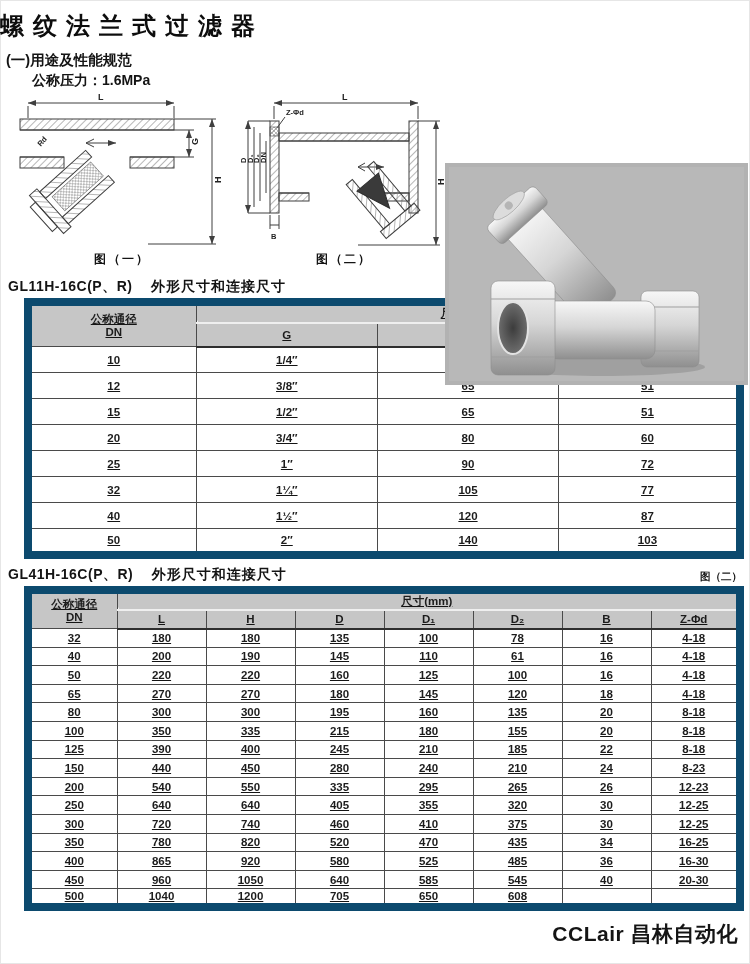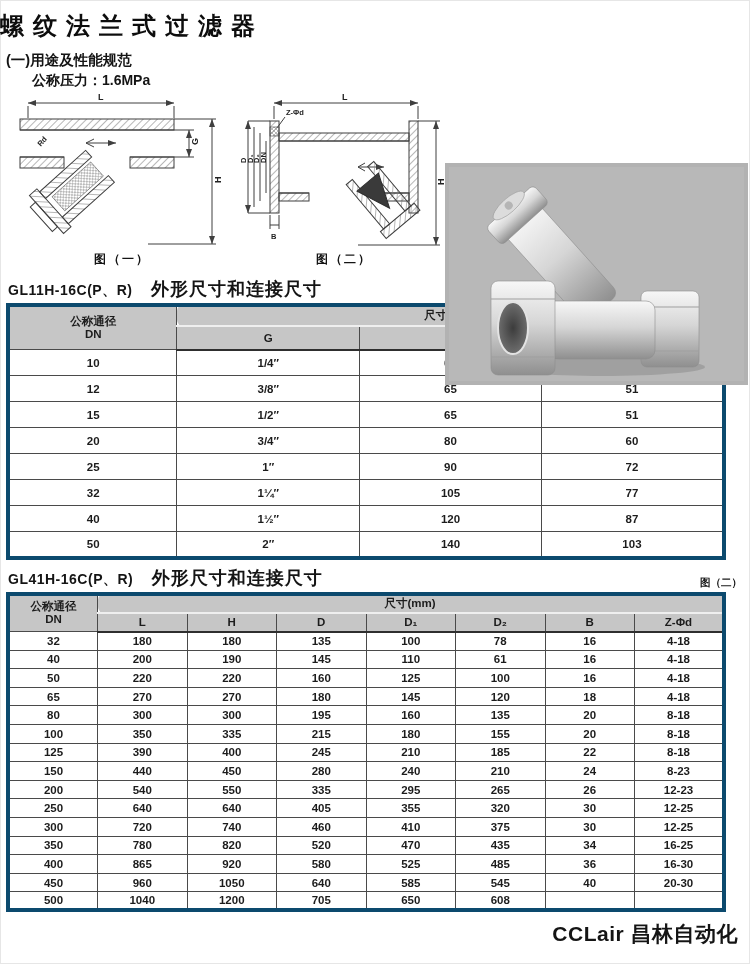--- a/index.html
+++ b/index.html
@@ -17,23 +17,23 @@
   .fig1{left:6px;width:232px;}
   .fig2{left:240px;width:208px;}
   .fig-caption{text-align:center;font-size:12px;font-weight:bold;margin-top:-2px;letter-spacing:2px;}
   .photo{position:absolute;left:445px;top:163px;width:303px;height:222px;}
   svg{display:block;}
   .dwg line,.dwg path.ln{stroke:#3f3f3f;stroke-width:1;fill:none;}
   .dwg text{fill:#222;font-size:9px;font-weight:bold;font-family:"Liberation Sans",sans-serif;}
   .dwg .small{font-size:7.5px;}
   .tbl-title{display:flex;justify-content:space-between;align-items:flex-end;margin:6px 8px 2px 8px;}
   .tbl-title .model{font-size:14px;font-weight:bold;letter-spacing:.5px;text-align:right;}
-  .tbl-title .subtitle{font-size:18px;font-weight:bold;margin-left:14px;letter-spacing:1px;}
+  .tbl-title .subtitle{font-size:14px;font-weight:bold;margin-left:14px;letter-spacing:1px;}
   .tbl-title .figref{font-size:10.5px;font-weight:bold;}
-  table{border-collapse:collapse;margin-left:6px;width:720px;table-layout:fixed;border:4px solid #0c4a6e;}
+  table{border-collapse:collapse;margin-left:24px;width:720px;table-layout:fixed;border:8px solid #0c4a6e;text-decoration:underline;}
   th,td{border:1px solid #4a4a4a;text-align:center;font-size:11.5px;color:#1c1c1c;padding:0 2px;}
   thead th{background:#c6c6c6;font-weight:bold;}
   thead tr:last-child th{border-bottom:2px solid #2e2e2e;}
   th.size-th{border-bottom:2px solid #efefef;border-radius:6px;}
   th.dn-th{line-height:13px;}
   .t1 thead tr:first-child{height:21px;}
   .t1 thead tr:nth-child(2){height:24px;}
   .t1 tbody tr{height:26px;}
   .t2 thead tr{height:19px;}
   .t2 tbody tr{height:18.6px;}

